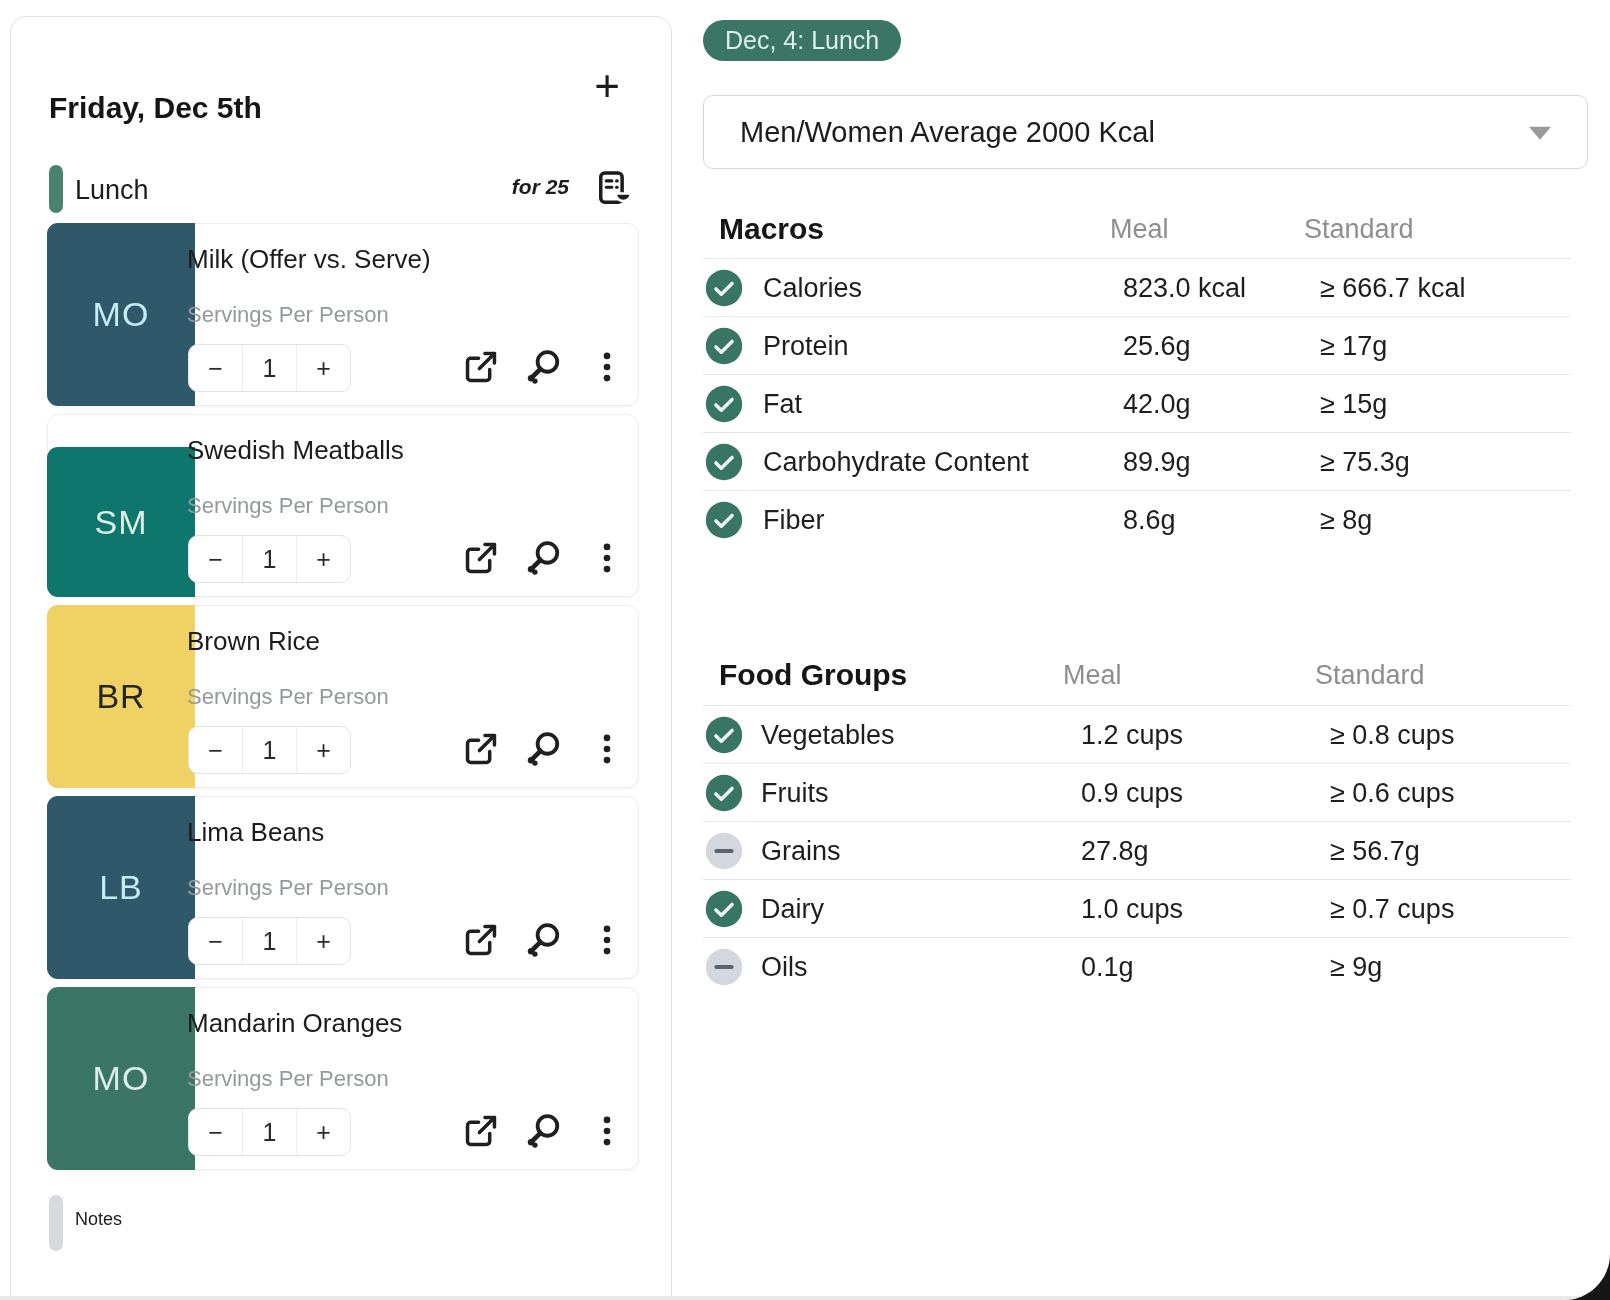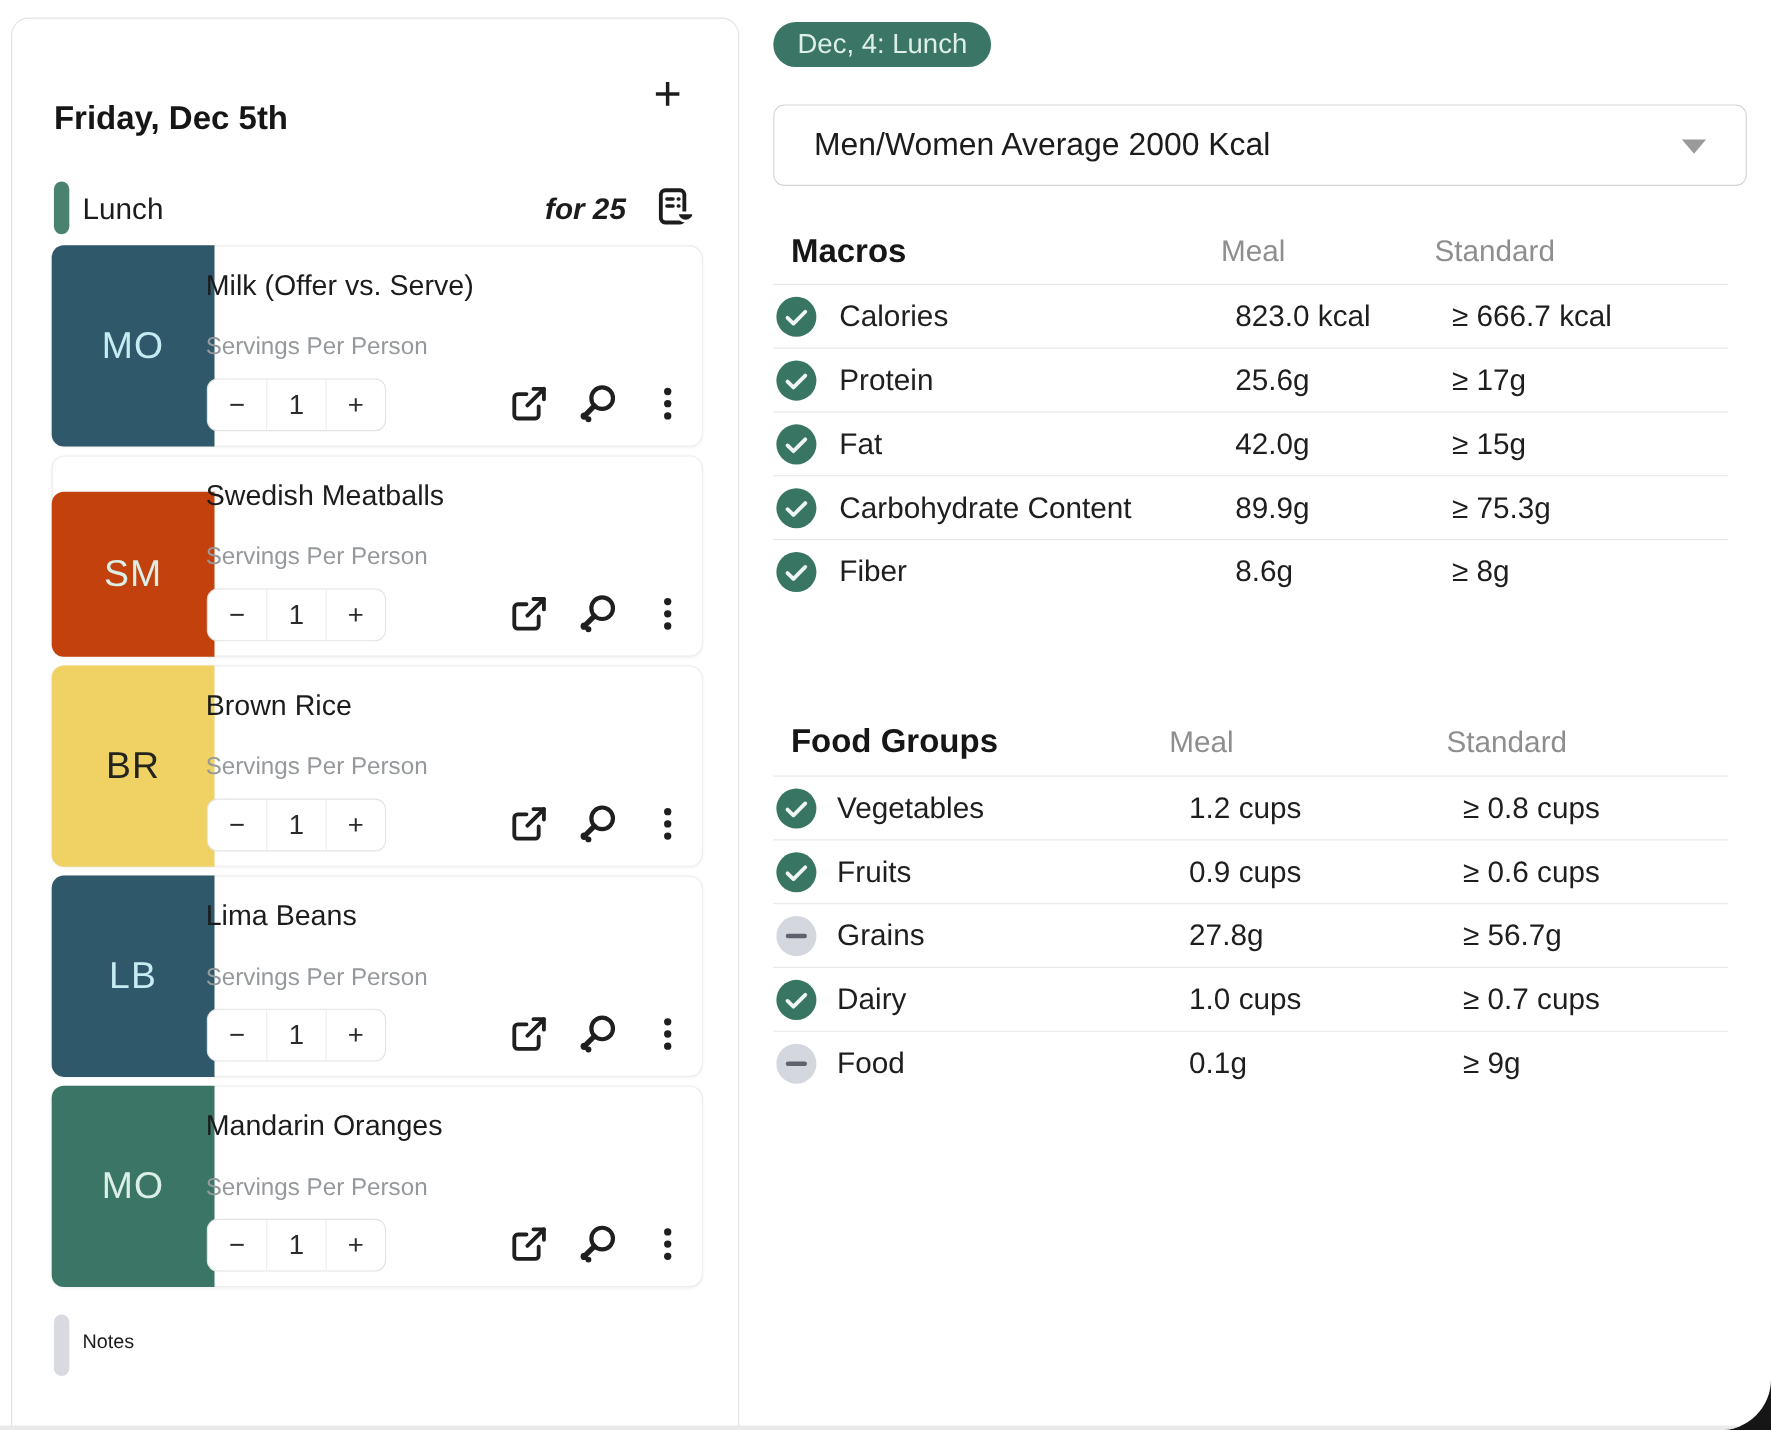--- a/index.html
+++ b/index.html
@@ -47,21 +47,21 @@
     width:14px; height:48px; border-radius:7px;
     background:#4a8270;
   }
   .lunch-name {
     position:absolute; left:64px; top:158px;
     font-size:27px; font-weight:500; color:#1c1c1c;
   }
   .for-count {
     position:absolute; left:452px; top:158px; width:106px;
     text-align:right;
-    font-size:27px; font-weight:700; font-style:italic; color:#1c1c1c;
+    font-size:21px; font-weight:700; font-style:italic; color:#1c1c1c;
   }
   .menu-board-btn {
     position:absolute; left:585px; top:152px;
     width:38px; height:38px;
     background:none; border:none; padding:0; cursor:pointer; color:#1c1c1c;
   }
   #meal-list { position:absolute; left:36px; top:206px; width:592px; }
 
   .meal-card {
     position:relative; height:183px; margin-bottom:8px;
@@ -213,21 +213,21 @@
     <button class="card-icon icon-kebab">
       <svg width="38" height="38" viewBox="0 0 24 24">
         <circle cx="12" cy="5" r="2.1" fill="currentColor"></circle>
         <circle cx="12" cy="12" r="2.1" fill="currentColor"></circle>
         <circle cx="12" cy="19" r="2.1" fill="currentColor"></circle>
       </svg>
     </button>
   </div>
 
   <div class="meal-card">
-    <div class="tile" style="background: #c2410c; color: rgb(220, 239, 231); margin-top: 33px;">
+    <div class="tile" style="background: #0f766e; color: rgb(220, 239, 231); margin-top: 33px;">
       <span class="abbr">SM</span>
     </div>
     <div class="meal-title">Swedish Meatballs</div>
     <div class="servings-label">Servings Per Person</div>
     <div class="stepper">
       <button class="step minus">−</button>
       <div class="step value">1</div>
       <button class="step plus">+</button>
     </div>
     <button class="card-icon icon-ext">
@@ -509,21 +509,21 @@
   </div>
 
   <div class="nrow neutral">
     <span class="status">
       
       <svg class="icon-minus" width="38" height="38" viewBox="0 0 24 24">
         <circle cx="12" cy="12" r="11.5" fill="#D5D7DF"></circle>
         <path d="M7.2 12 H16.8" fill="none" stroke="#5e626c" stroke-width="2.6" stroke-linecap="round"></path>
       </svg>
     </span>
-    <span class="cell cell-label">Food</span>
+    <span class="cell cell-label">Oils</span>
     <span class="cell cell-meal">0.1g</span>
     <span class="cell cell-std">≥ 9g</span>
   </div>
 </div>
     </section>
   </main>
 
   <div class="bottom-edge"></div>
 </div>
 

